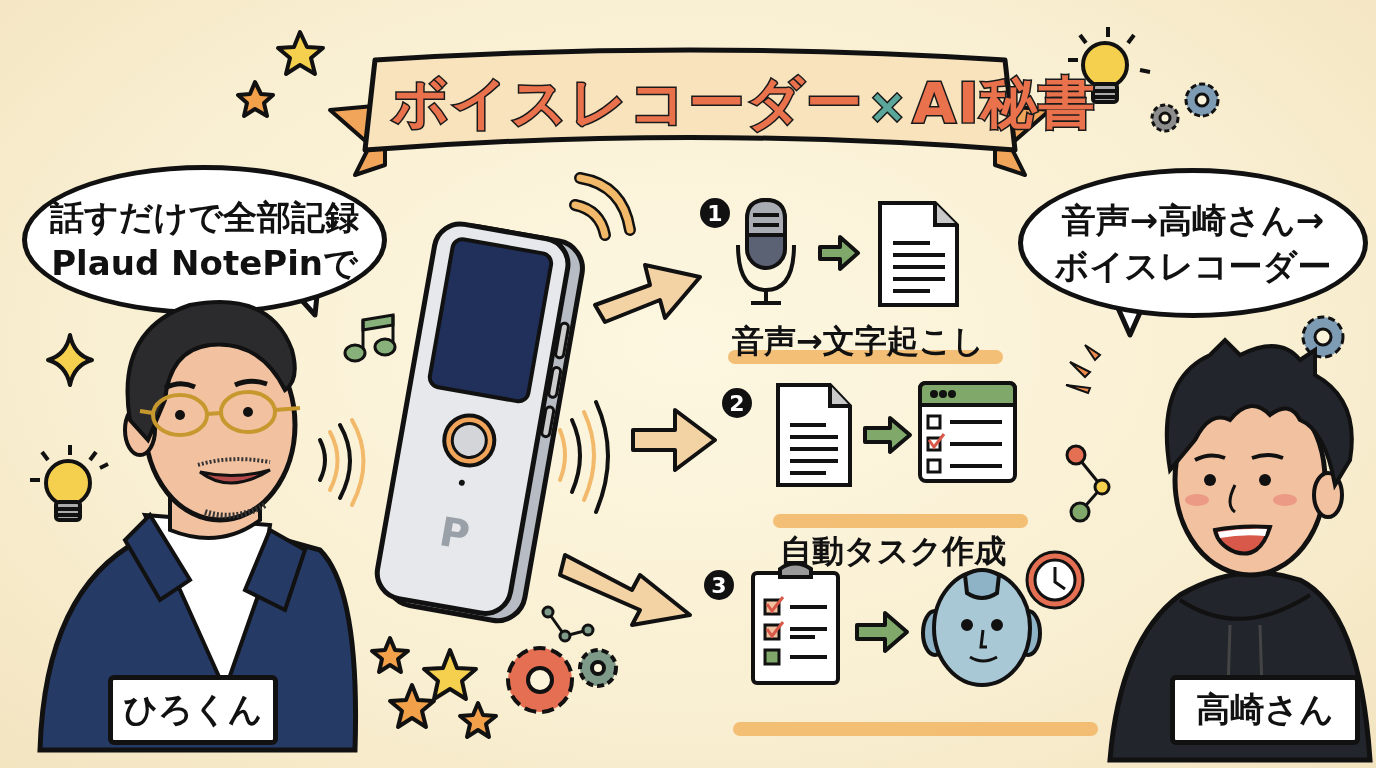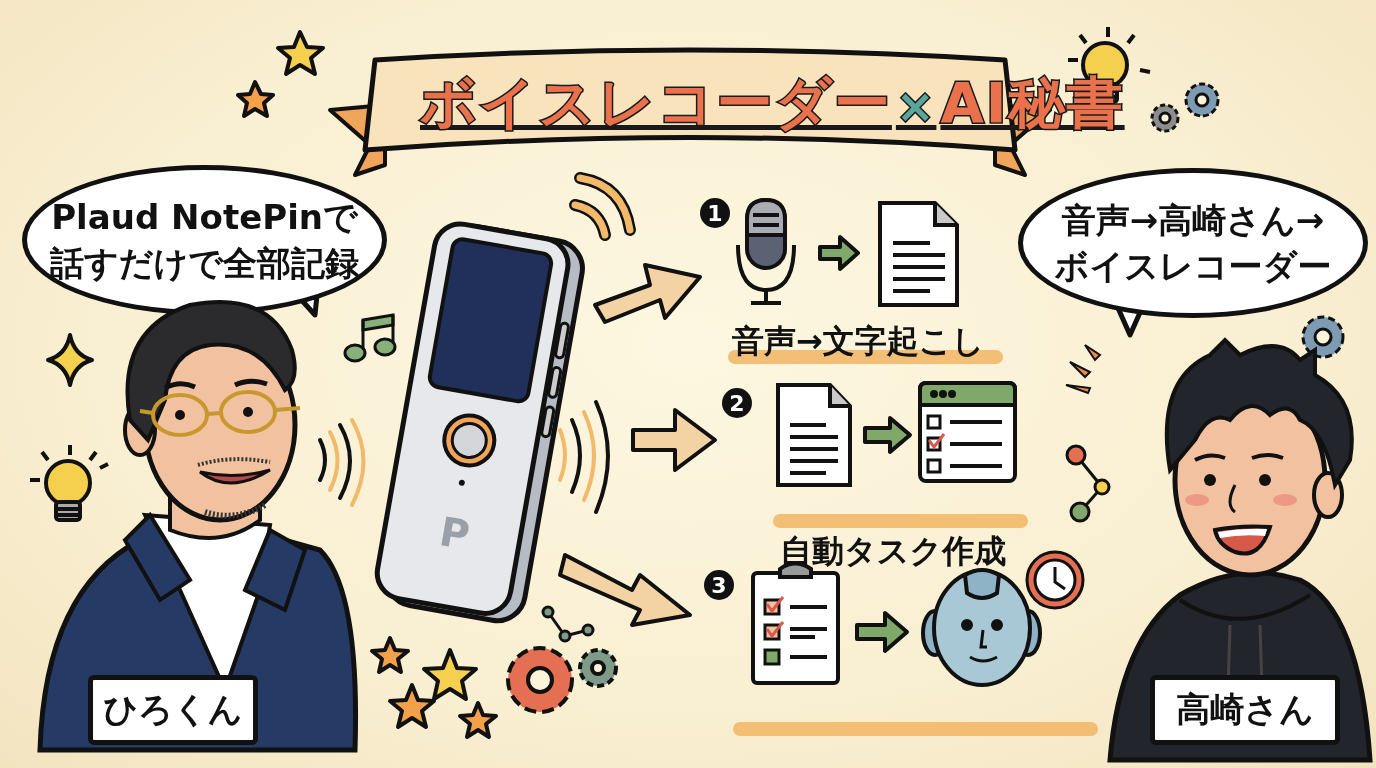--- a/index.html
+++ b/index.html
@@ -12,21 +12,21 @@
     align-items:center;justify-content:center;text-align:center;}
   .bubble span{display:block;font-weight:bold;font-size:34px;line-height:46px;color:#111;letter-spacing:0px;}
   .banner-title{font-family:"DejaVu Sans",sans-serif;font-weight:bold;font-size:56px;color:#e9724d;
     -webkit-text-stroke:3px #1a1a1a;paint-order:stroke fill;letter-spacing:2px;white-space:nowrap;}
   .banner-title .x{color:#5ba69a;font-size:46px;margin:0 4px;}
   .step-num{width:30px;height:30px;border-radius:50%;background:#111;color:#fff;font-weight:bold;font-size:22px;
     display:flex;align-items:center;justify-content:center;}
   .label{font-weight:bold;font-size:32px;color:#111;white-space:nowrap;position:relative;z-index:1;}
   .underline{position:absolute;height:14px;border-radius:7px;background:#f2b96a;opacity:.9;}
   .name-tag{background:#fff;border:5px solid #111;border-radius:6px;font-weight:bold;font-size:34px;color:#111;
-    display:flex;align-items:center;justify-content:center;}
+    display:flex;align-items:center;justify-content:center;margin-left:20px;}
 </style>
 </head>
 <body>
 
 <svg class="abs" style="left:0;top:0" width="1376" height="768">
 
   <g stroke="#111" stroke-width="4" stroke-linejoin="round">
     <polygon fill="#f5cf4e" points="300,32 307,47 323,48 311,58 315,74 300,65 286,74 290,58 278,48 294,47"></polygon>
     <polygon fill="#f2a04a" points="255,82 261,94 273,95 264,103 267,116 255,109 244,116 247,103 238,95 250,94"></polygon>
 
@@ -139,30 +139,30 @@
     <polygon points="633,430 675,430 675,410 715,440 675,470 675,450 633,450"></polygon>
     <polygon points="565,555 632,590 640,575 690,615 632,625 640,610 560,575"></polygon>
   </g>
 </svg>
 
 <svg class="abs" style="left:330;top:50" width="720" height="140">
   <polygon points="0,60 55,55 55,115 25,125 40,95" fill="#f0a55a" stroke="#111" stroke-width="4" stroke-linejoin="round"></polygon>
   <polygon points="720,60 665,55 665,115 695,125 680,95" fill="#f0a55a" stroke="#111" stroke-width="4" stroke-linejoin="round"></polygon>
   <path d="M45,10 Q360,-10 675,10 L685,100 Q360,75 35,100 Z" fill="#f8e3bd" stroke="#111" stroke-width="5" stroke-linejoin="round"></path>
 </svg>
-<div class="abs banner-title" style="left:420px;top:66px;text-decoration:underline;">
+<div class="abs banner-title" style="left:392px;top:66px;">
   <span>ボイスレコーダー</span><span class="x">×</span><span>AI秘書</span>
 </div>
 
 <svg class="abs" style="left:260px;top:255px" width="80" height="80">
   <polygon points="10,10 60,10 55,60" fill="#fff" stroke="#111" stroke-width="5" stroke-linejoin="round"></polygon>
 </svg>
 <div class="abs bubble" style="left:22px;top:165px;width:355px;height:140px;">
+  <span>話すだけで全部記録</span>
   <span>Plaud NotePinで</span>
-  <span>話すだけで全部記録</span>
 </div>
 
 <svg class="abs" style="left:1100px;top:280px" width="80" height="80">
   <polygon points="10,10 50,10 30,55" fill="#fff" stroke="#111" stroke-width="5" stroke-linejoin="round"></polygon>
 </svg>
 <div class="abs bubble" style="left:1018px;top:168px;width:340px;height:140px;">
   <span>音声→高崎さん→</span>
   <span>ボイスレコーダー</span>
 </div>
 

